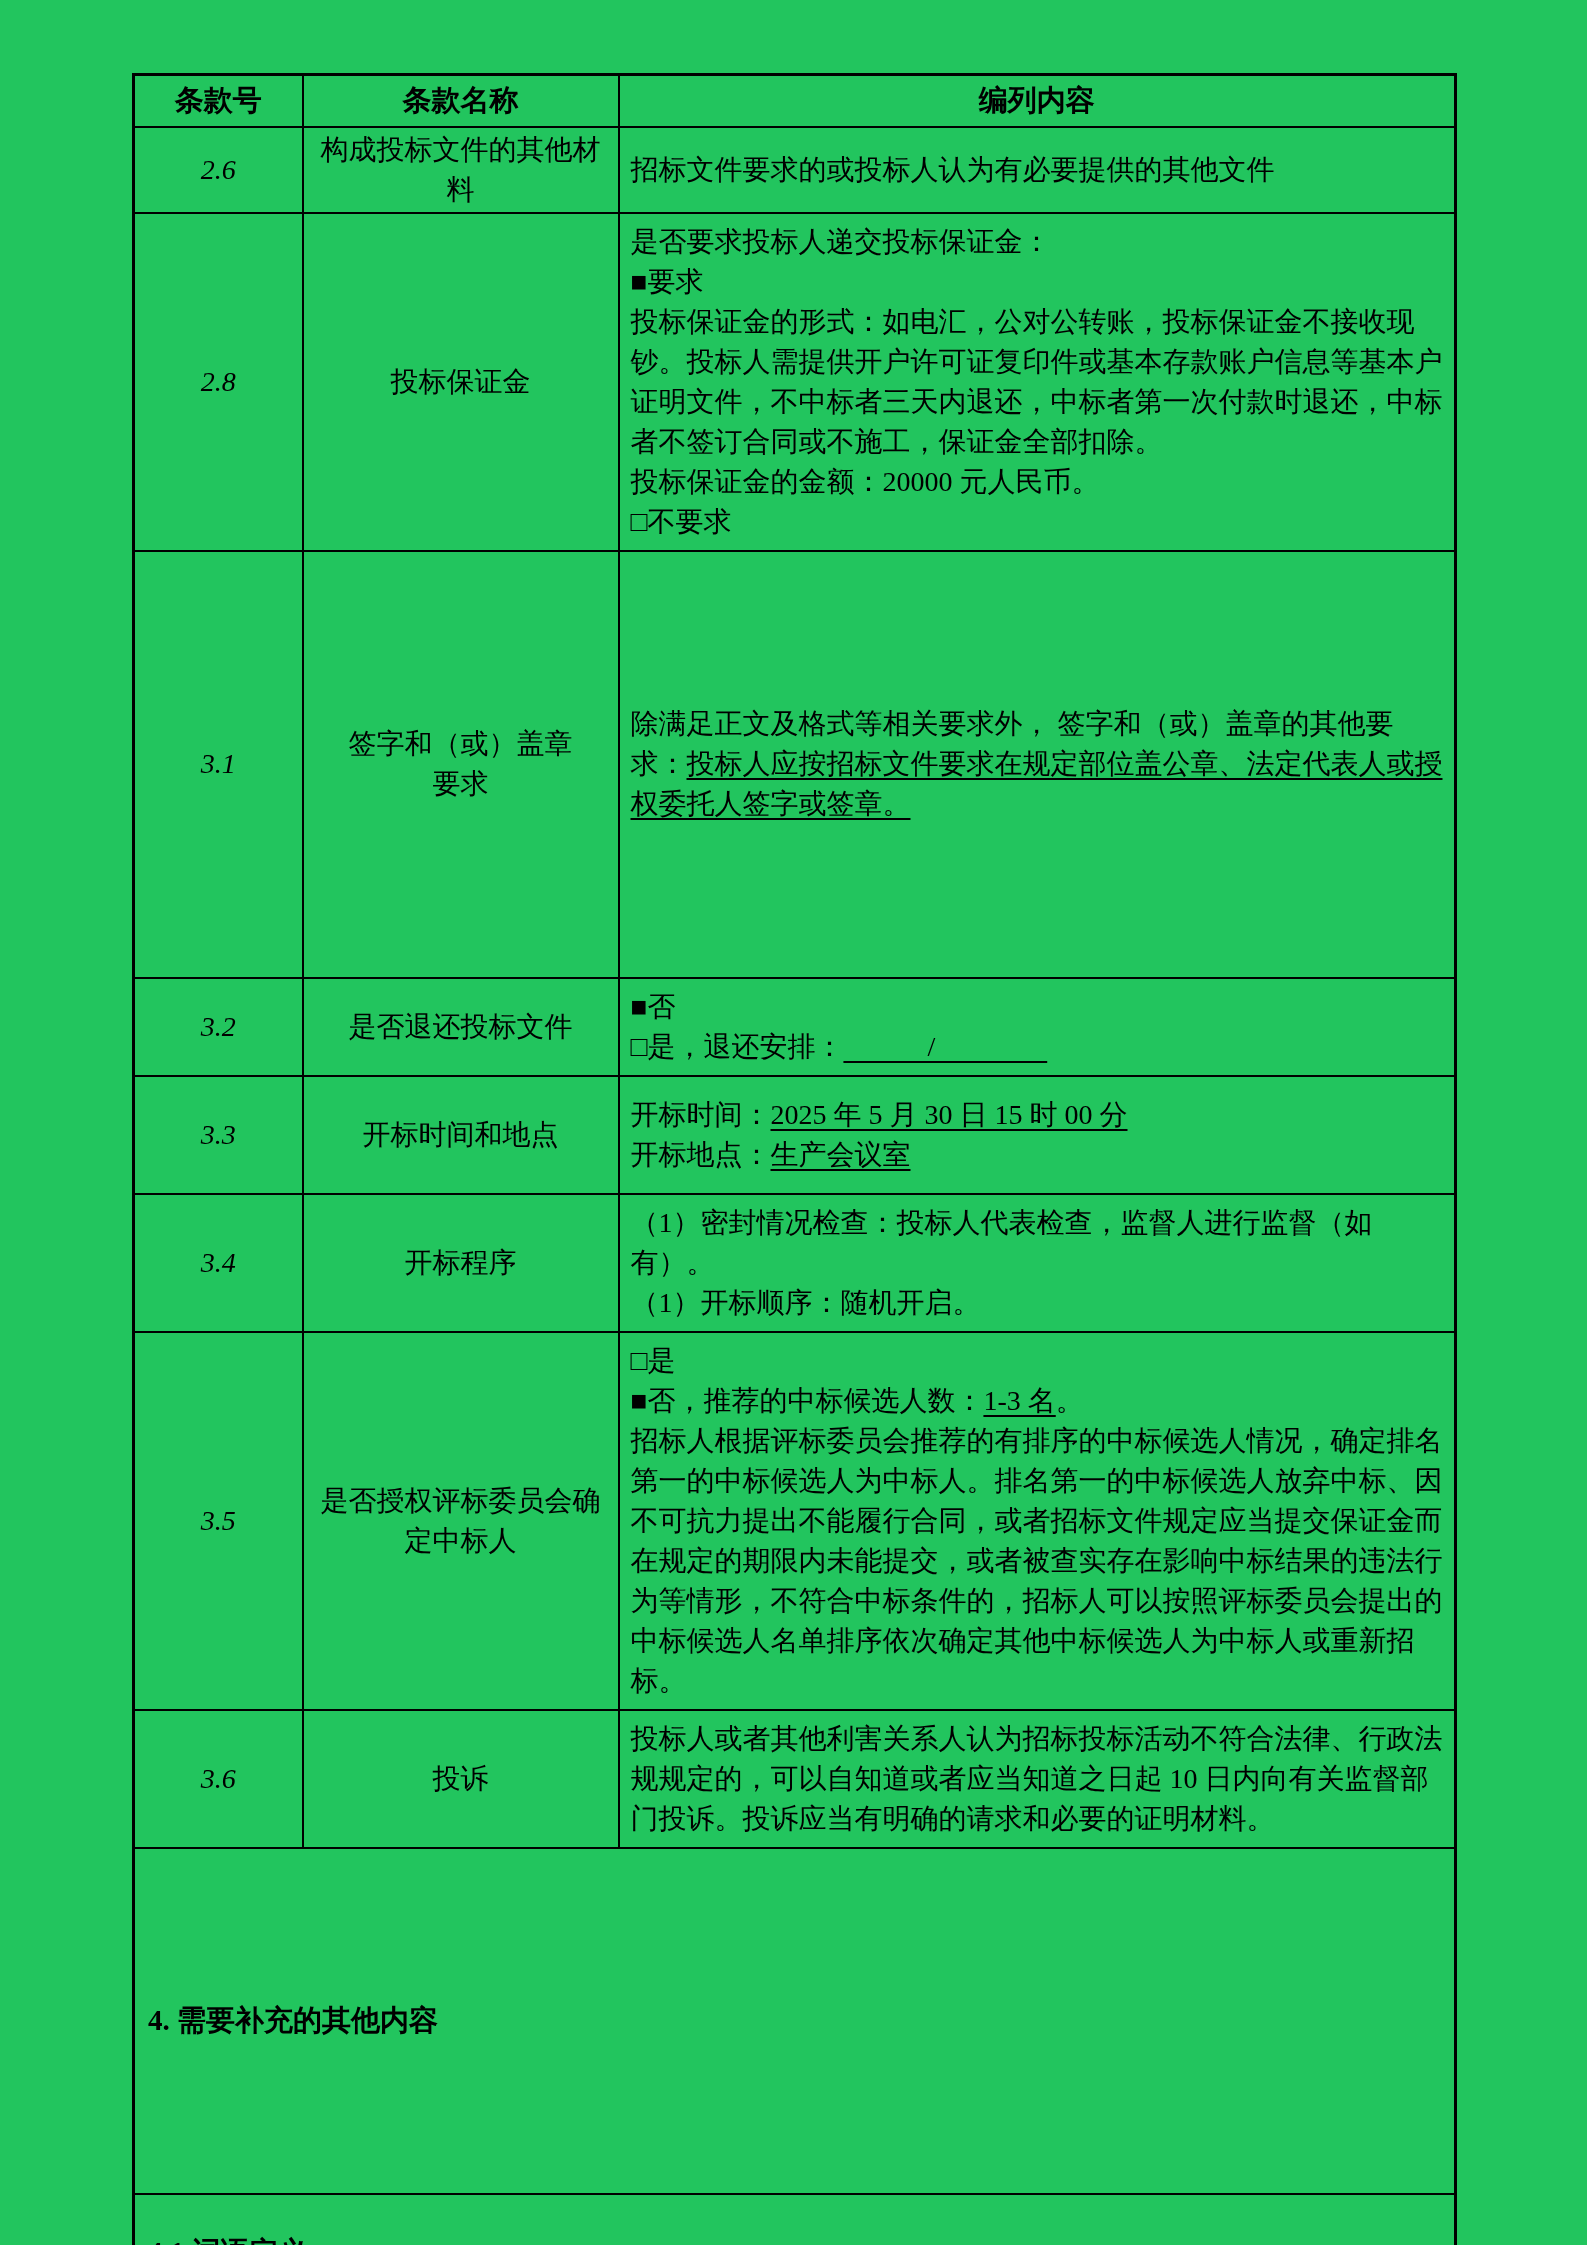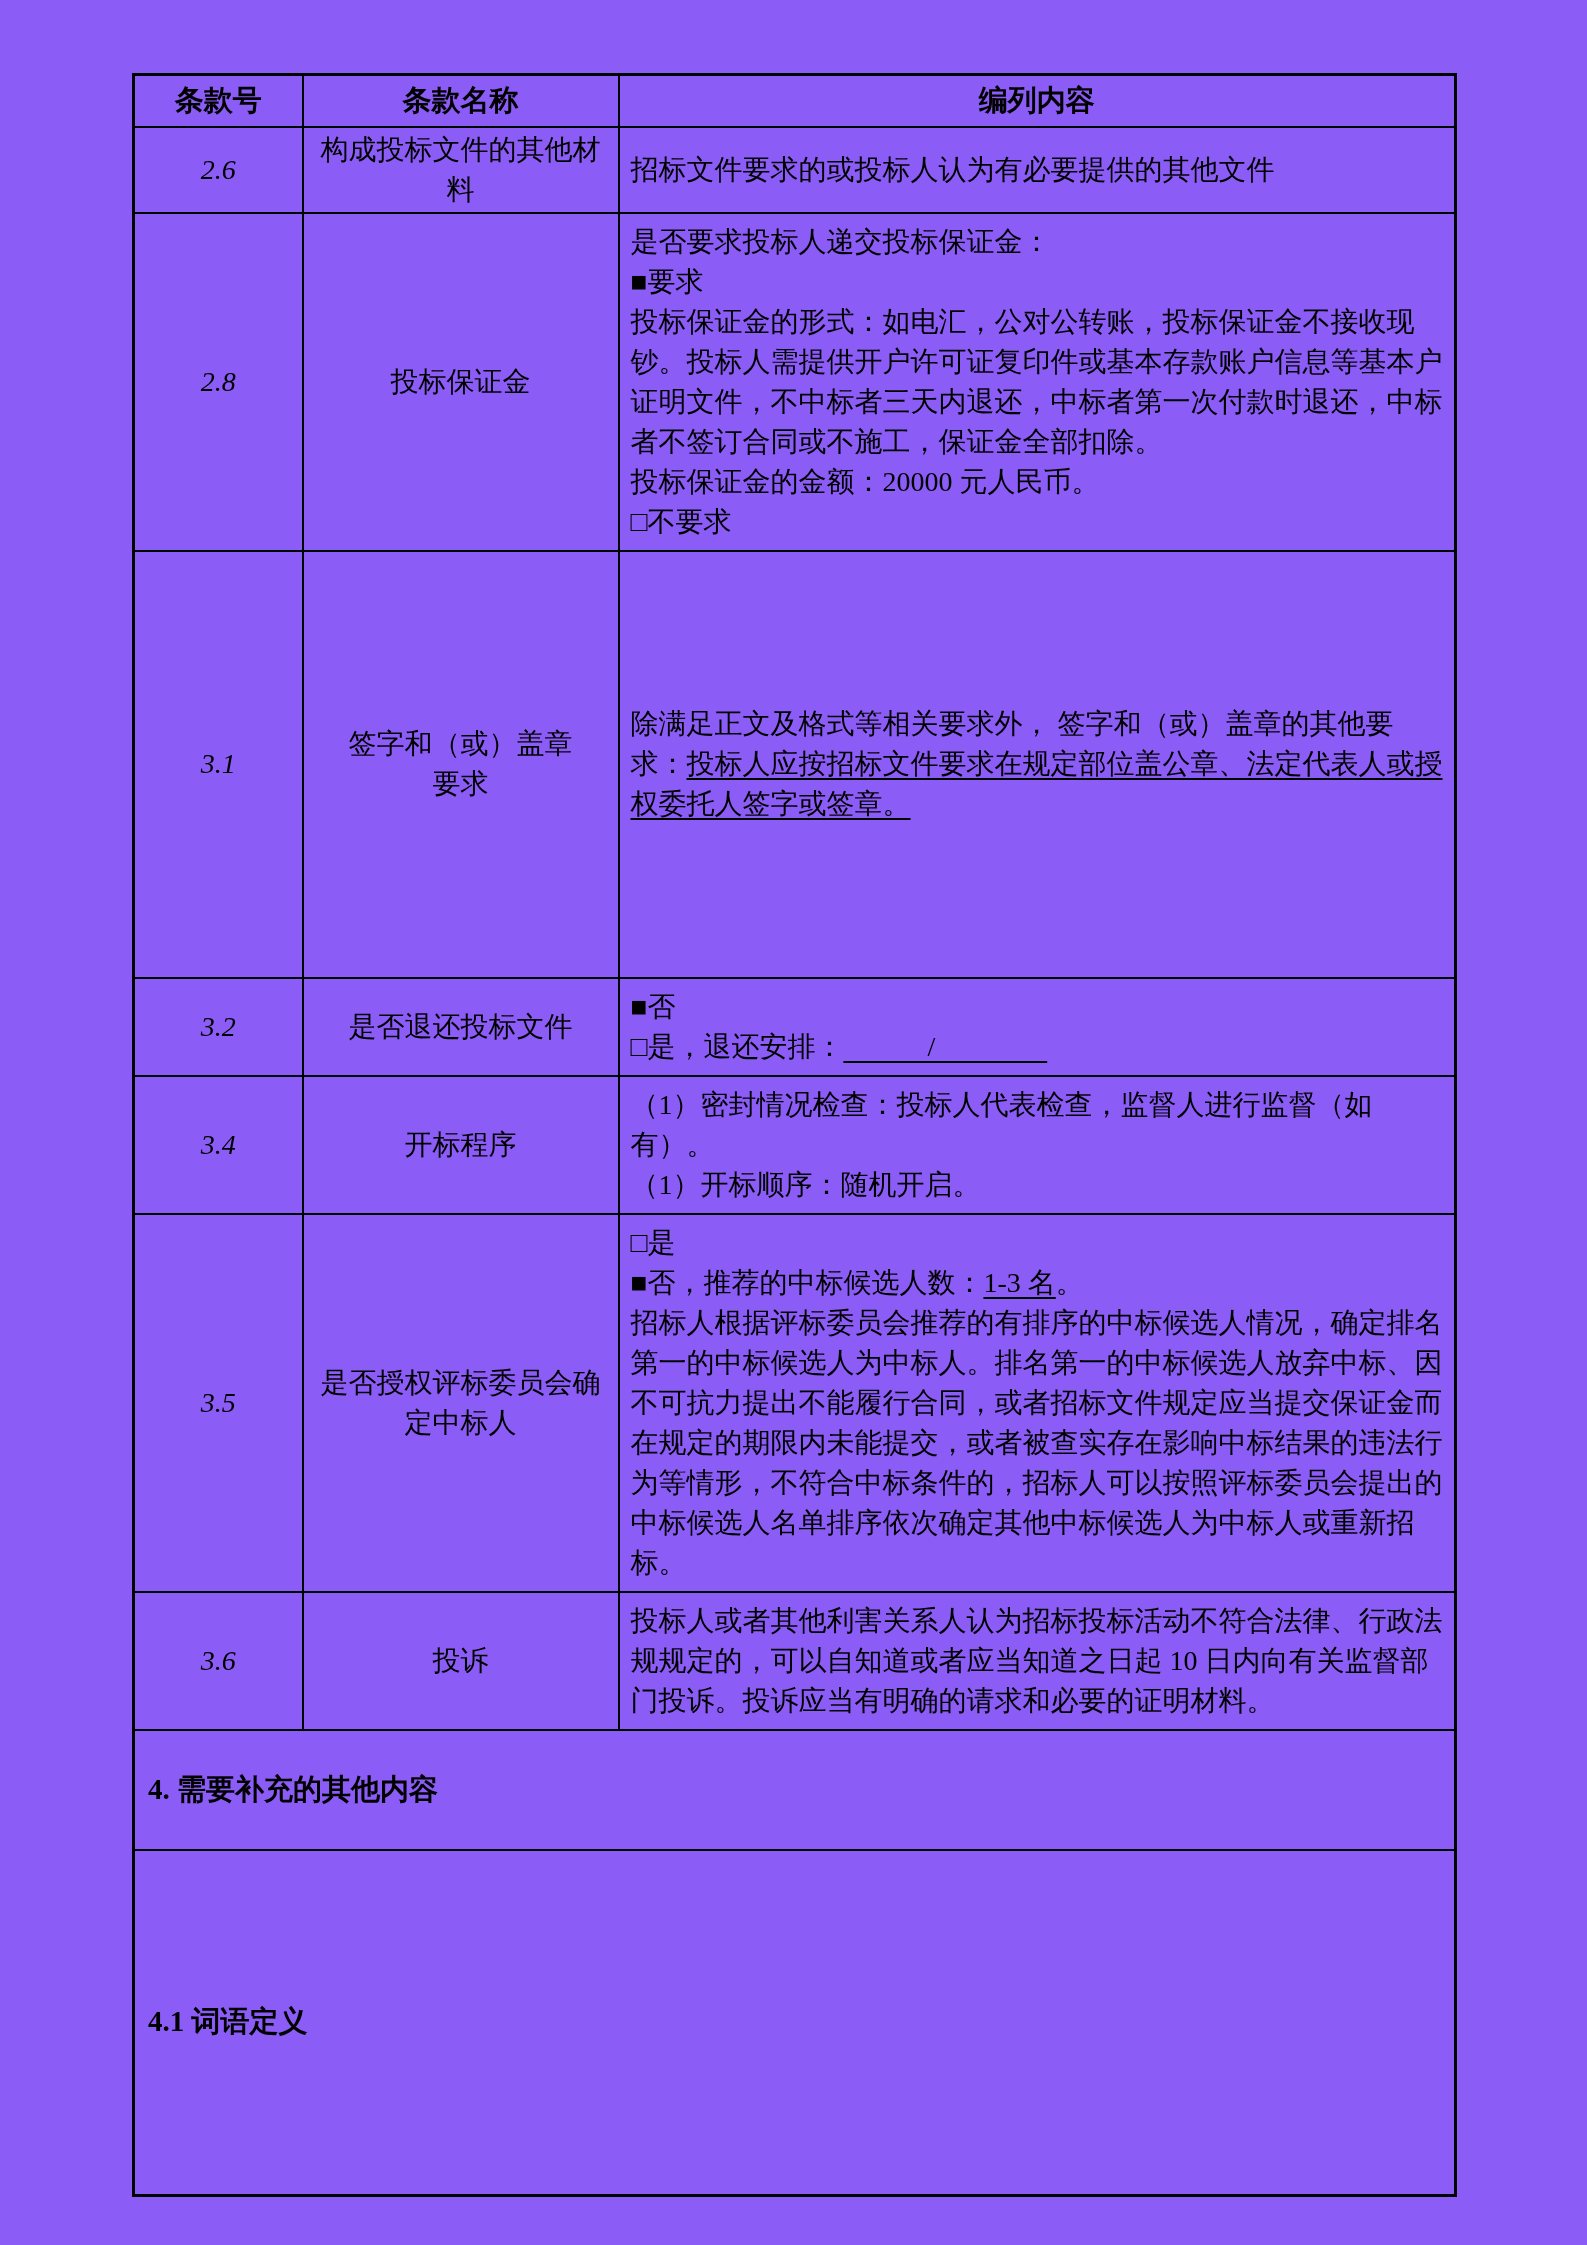--- a/index.html
+++ b/index.html
@@ -10,21 +10,21 @@
   body {
     width: 1587px;
     height: 2245px;
     font-family: "Liberation Serif", "DejaVu Serif", serif;
     color: #000000;
   }
   .page {
     position: relative;
     width: 1587px;
     height: 2245px;
-    background: #8b5cf6;
+    background: #22c55e;
     overflow: hidden;
   }
   table.clause-table {
     position: absolute;
     left: 132px;
     top: 73px;
     width: 1322px;
     border-collapse: collapse;
     table-layout: fixed;
     border: 3px solid #000000;
@@ -132,20 +132,28 @@
         </tr>
         <tr>
           <td class="cell-num">3.2</td>
           <td class="cell-name">是否退还投标文件</td>
           <td class="cell-cont">
             <div class="line"><span>■否</span></div>
             <div class="line"><span>□是，退还安排：</span><span class="u">　　　/　　　　</span></div>
           </td>
         </tr>
         <tr>
+          <td class="cell-num">3.3</td>
+          <td class="cell-name">开标时间和地点</td>
+          <td class="cell-cont">
+            <div class="line"><span>开标时间：</span><span class="u">2025 年 5 月 30 日 15 时 00 分</span></div>
+            <div class="line"><span>开标地点：</span><span class="u">生产会议室</span></div>
+          </td>
+        </tr>
+        <tr>
           <td class="cell-num">3.4</td>
           <td class="cell-name">开标程序</td>
           <td class="cell-cont">
             <div class="line"><span>（1）密封情况检查：投标人代表检查，监督人进行监督（如有）。</span></div>
             <div class="line"><span>（1）开标顺序：随机开启。</span></div>
           </td>
         </tr>
         <tr>
           <td class="cell-num">3.5</td>
           <td class="cell-name">是否授权评标委员会确定中标人</td>

